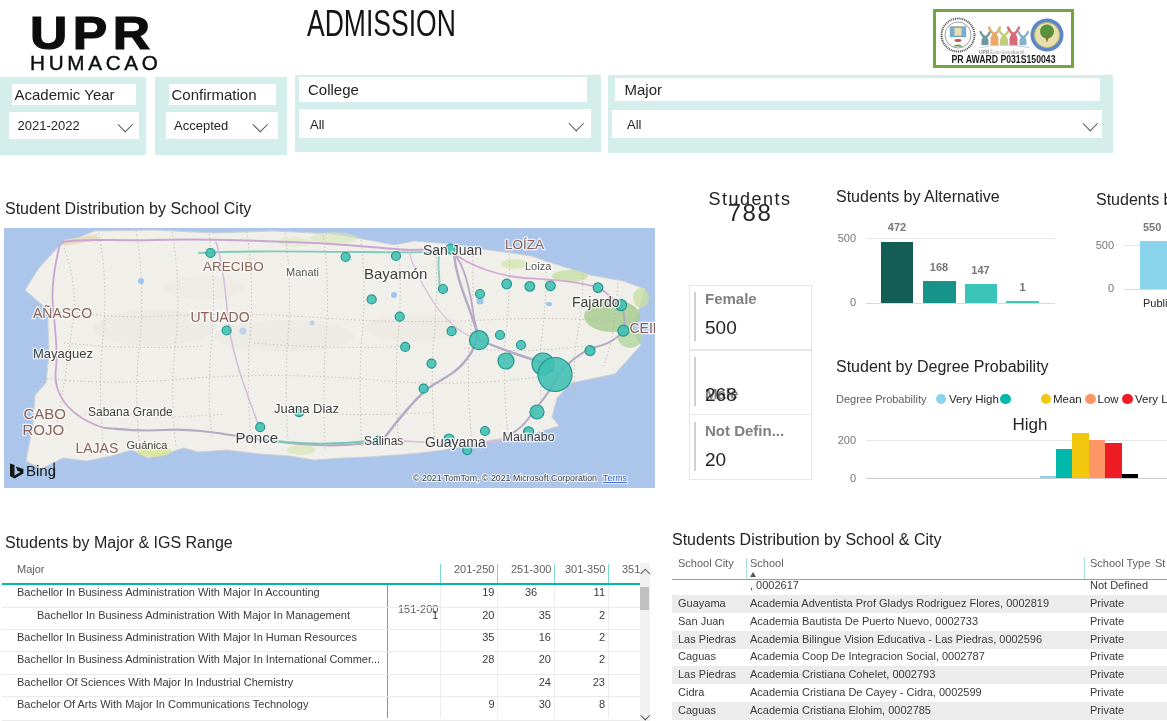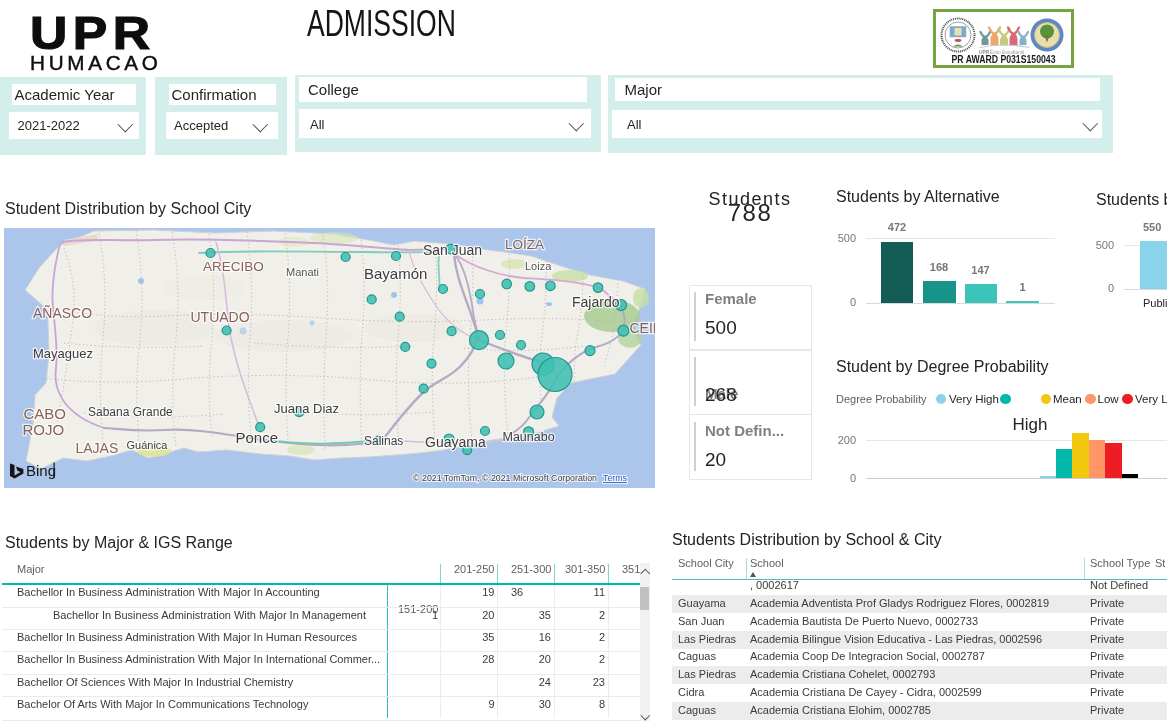--- a/index.html
+++ b/index.html
@@ -307,24 +307,24 @@
 <div class="abs" style="left:608px;top:564px;width:1px;height:19px;background:#7fd8d0;"></div>
 <div class="abs" style="left:2px;top:583px;width:639px;height:2px;background:#01b8aa;"></div>
 <div class="abs" style="left:387px;top:585px;width:1px;height:133px;background:#2cc0b4;"></div>
 
 <div class="abs" style="left:440px;top:585px;width:1px;height:133px;background:#ededed;"></div>
 <div class="abs" style="left:497px;top:585px;width:1px;height:133px;background:#ededed;"></div>
 <div class="abs" style="left:554px;top:585px;width:1px;height:133px;background:#ededed;"></div>
 <div class="abs" style="left:608px;top:585px;width:1px;height:133px;background:#ededed;"></div>
 <div class="t11" style="left:17px;top:586.3px;">Bachellor In Business Administration With Major In Accounting</div>
 <div class="t11" style="left:454.5px;top:586.3px;width:40px;text-align:right;">19</div>
-<div class="t11" style="left:511.0px;top:586.3px;width:40px;text-align:left;">36</div>
+<div class="t11" style="left:511.0px;top:586.3px;width:40px;text-align:center;">36</div>
 <div class="t11" style="left:565.0px;top:586.3px;width:40px;text-align:right;">11</div>
 <div class="abs" style="left:2px;top:606.8px;width:639px;height:1px;background:#ebebeb;"></div>
-<div class="t11" style="left:33px;top:608.6px;padding-left:20px;">Bachellor In Business Administration With Major In Management</div>
+<div class="t11" style="left:17px;top:608.6px;padding-left:20px;">Bachellor In Business Administration With Major In Management</div>
 <div class="t11" style="left:398.0px;top:608.6px;width:40px;text-align:right;">1</div>
 <div class="t11" style="left:454.5px;top:608.6px;width:40px;text-align:right;">20</div>
 <div class="t11" style="left:511.0px;top:608.6px;width:40px;text-align:right;">35</div>
 <div class="t11" style="left:565.0px;top:608.6px;width:40px;text-align:right;">2</div>
 <div class="abs" style="left:2px;top:629.1px;width:639px;height:1px;background:#ebebeb;"></div>
 <div class="t11" style="left:17px;top:630.9px;">Bachellor In Business Administration With Major In Human Resources</div>
 <div class="t11" style="left:454.5px;top:630.9px;width:40px;text-align:right;">35</div>
 <div class="t11" style="left:511.0px;top:630.9px;width:40px;text-align:right;">16</div>
 <div class="t11" style="left:565.0px;top:630.9px;width:40px;text-align:right;">2</div>
 <div class="abs" style="left:2px;top:651.4px;width:639px;height:1px;background:#ebebeb;"></div>

